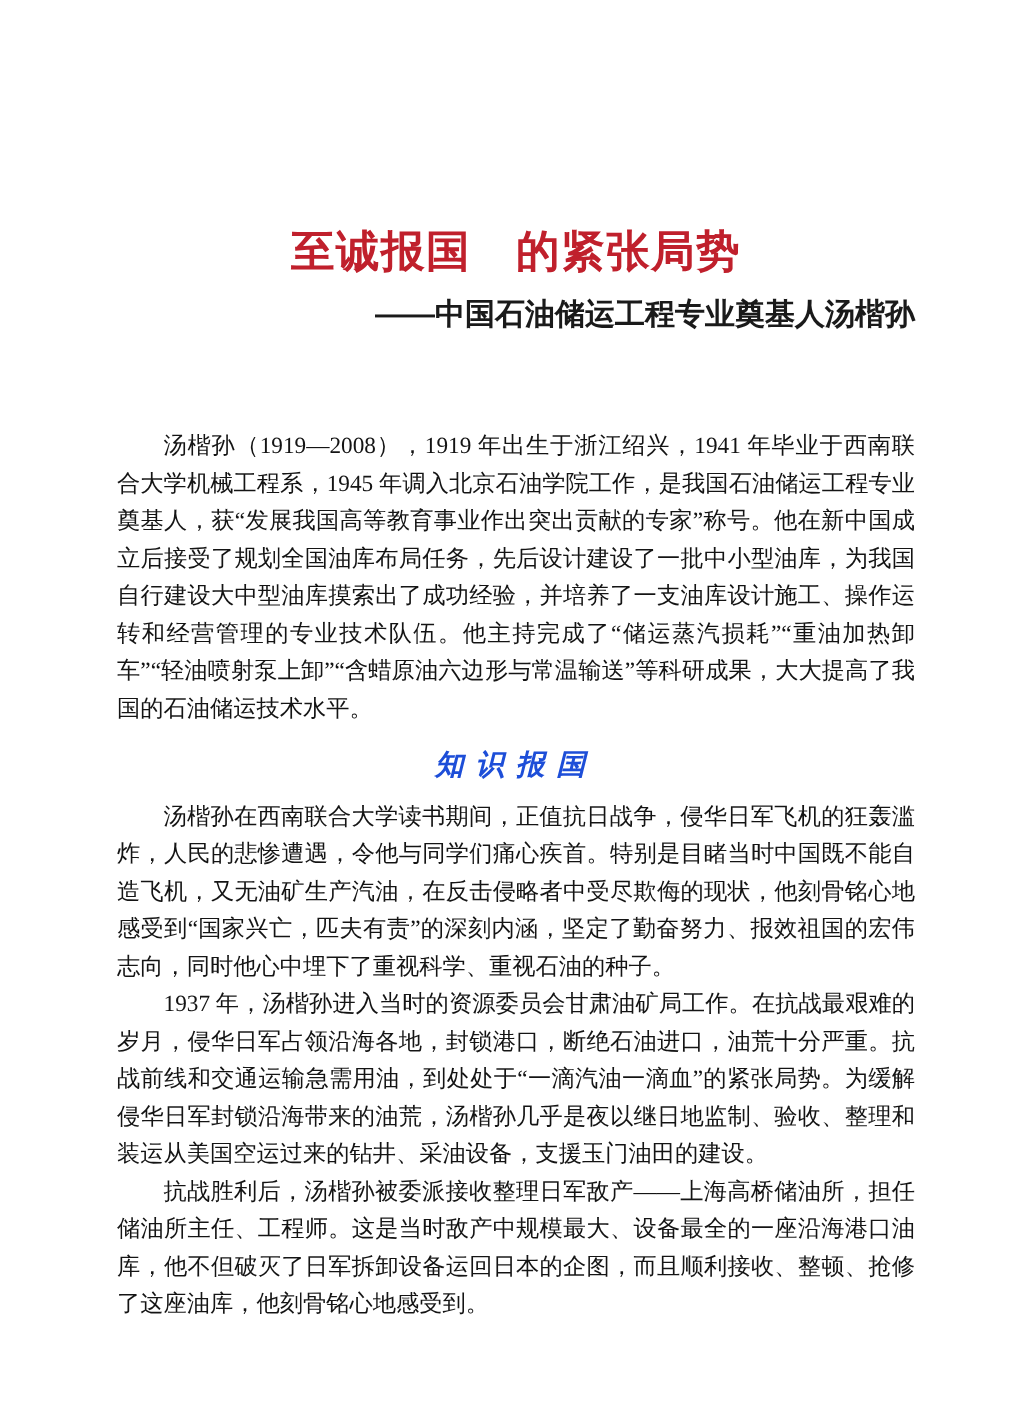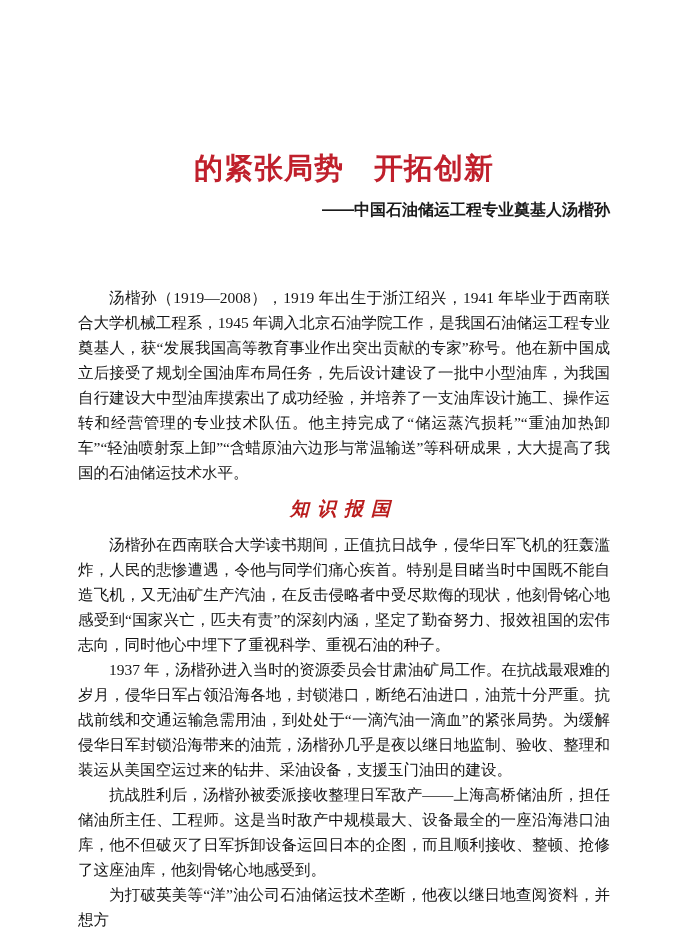--- a/index.html
+++ b/index.html
@@ -23,21 +23,21 @@
     font-size: 29px;
     line-height: 36px;
     font-weight: bold;
     letter-spacing: 1px;
     color: #c0202c;
     font-family: "Liberation Serif", "DejaVu Serif", serif;
   }
   .article-subtitle {
     margin-top: 13px;
     text-align: right;
-    font-size: 16px;
+    font-size: 20px;
     line-height: 22px;
     font-weight: bold;
     color: #1a1a1a;
     font-family: "Liberation Sans", "DejaVu Sans", sans-serif;
   }
   .body-text {
     margin-top: 64px;
     color: #141414;
     font-size: 15.5px;
     line-height: 25px;
@@ -51,43 +51,42 @@
   }
   .section-heading {
     margin: 13px 0 9px 0;
     text-align: center;
     text-indent: 0;
     font-size: 19px;
     line-height: 25px;
     font-weight: bold;
     font-style: italic;
     letter-spacing: 8px;
-    color: #b91c1c;
-    font-family: Liberation Mono, monospace;
+    color: #1d4ed8;
+    font-family: Liberation Serif, serif;
   }
 </style>
 </head>
 <body>
 
 <div class="page">
   <div class="content">
 
-    <div class="article-title">的紧张局势　开拓创新</div>
+    <div class="article-title">至诚报国　的紧张局势</div>
 
     <div class="article-subtitle">——中国石油储运工程专业奠基人汤楷孙</div>
 
     <div class="body-text">
 
       <p class="para">汤楷孙（1919—2008），1919 年出生于浙江绍兴，1941 年毕业于西南联合大学机械工程系，1945 年调入北京石油学院工作，是我国石油储运工程专业奠基人，获“发展我国高等教育事业作出突出贡献的专家”称号。他在新中国成立后接受了规划全国油库布局任务，先后设计建设了一批中小型油库，为我国自行建设大中型油库摸索出了成功经验，并培养了一支油库设计施工、操作运转和经营管理的专业技术队伍。他主持完成了“储运蒸汽损耗”“重油加热卸车”“轻油喷射泵上卸”“含蜡原油六边形与常温输送”等科研成果，大大提高了我国的石油储运技术水平。</p>
 
       <div class="section-heading">知识报国</div>
 
       <p class="para">汤楷孙在西南联合大学读书期间，正值抗日战争，侵华日军飞机的狂轰滥炸，人民的悲惨遭遇，令他与同学们痛心疾首。特别是目睹当时中国既不能自造飞机，又无油矿生产汽油，在反击侵略者中受尽欺侮的现状，他刻骨铭心地感受到“国家兴亡，匹夫有责”的深刻内涵，坚定了勤奋努力、报效祖国的宏伟志向，同时他心中埋下了重视科学、重视石油的种子。</p>
 
       <p class="para">1937 年，汤楷孙进入当时的资源委员会甘肃油矿局工作。在抗战最艰难的岁月，侵华日军占领沿海各地，封锁港口，断绝石油进口，油荒十分严重。抗战前线和交通运输急需用油，到处处于“一滴汽油一滴血”的紧张局势。为缓解侵华日军封锁沿海带来的油荒，汤楷孙几乎是夜以继日地监制、验收、整理和装运从美国空运过来的钻井、采油设备，支援玉门油田的建设。</p>
 
       <p class="para">抗战胜利后，汤楷孙被委派接收整理日军敌产——上海高桥储油所，担任储油所主任、工程师。这是当时敌产中规模最大、设备最全的一座沿海港口油库，他不但破灭了日军拆卸设备运回日本的企图，而且顺利接收、整顿、抢修了这座油库，他刻骨铭心地感受到。</p>
 
-      <p class="para">为打破英美等“洋”油公司石油储运技术垄断，他夜以继日地查阅资料，并想方</p>
 
     </div>
   </div>
 </div>
 
 </body></html>

